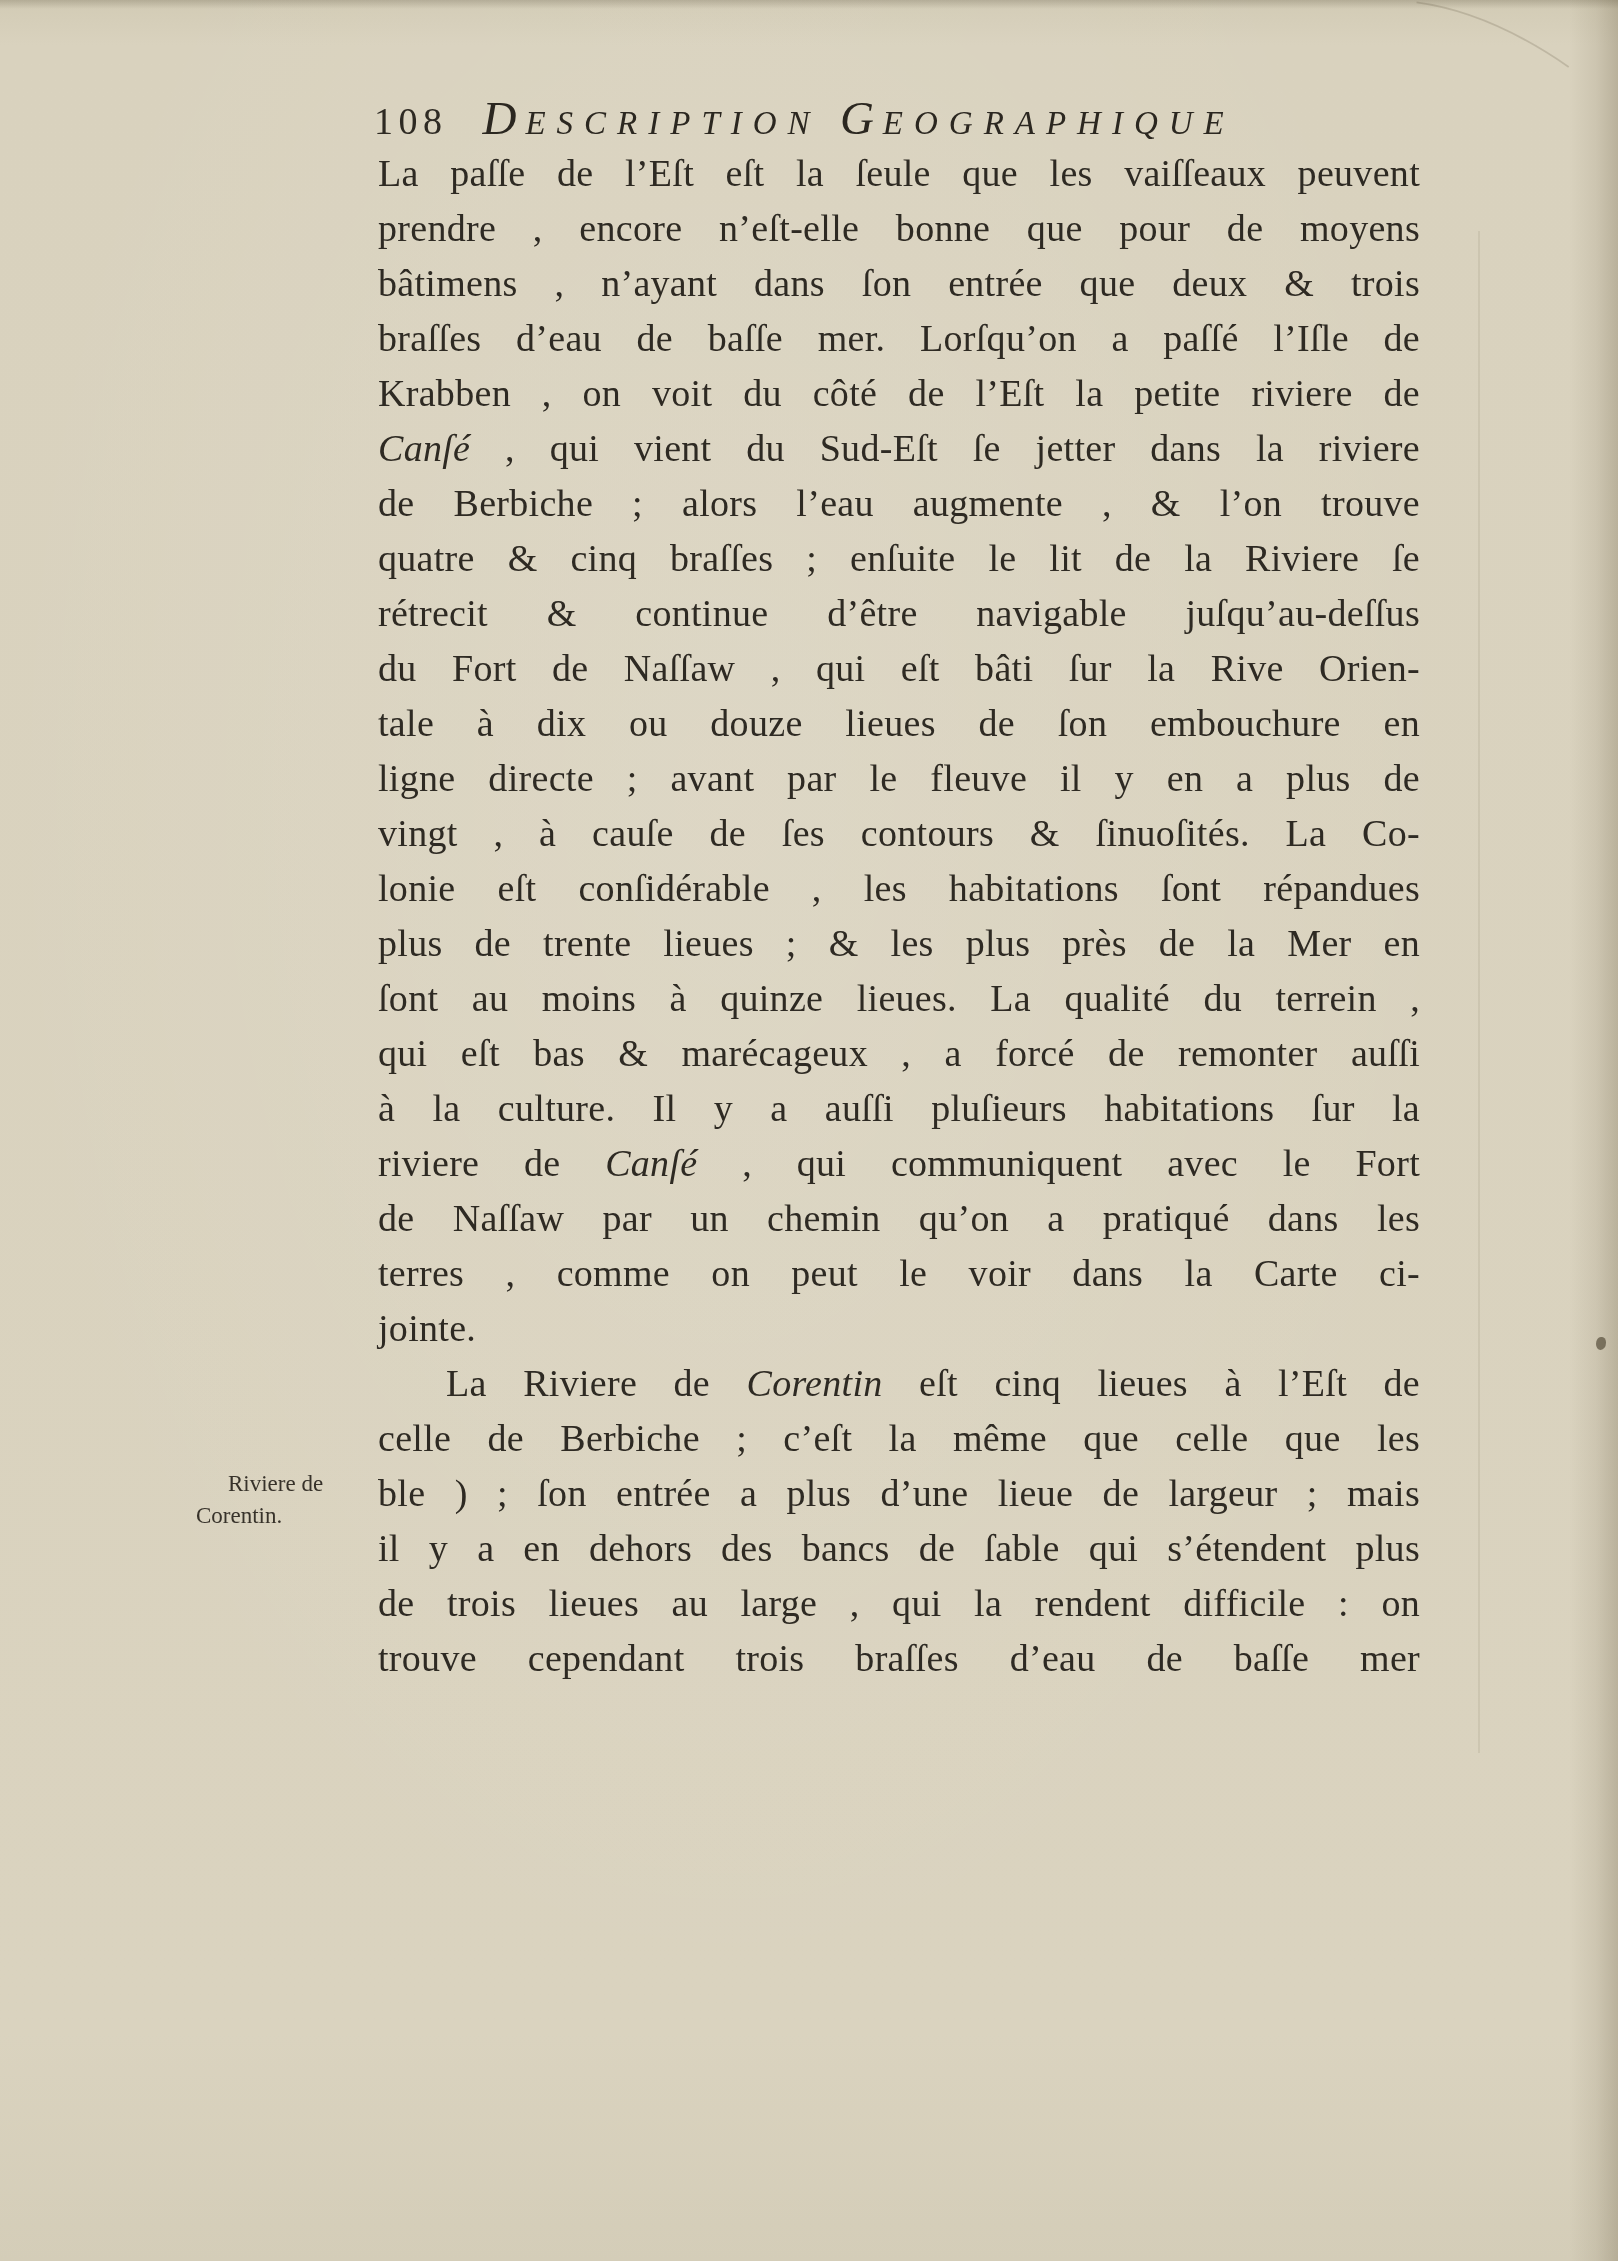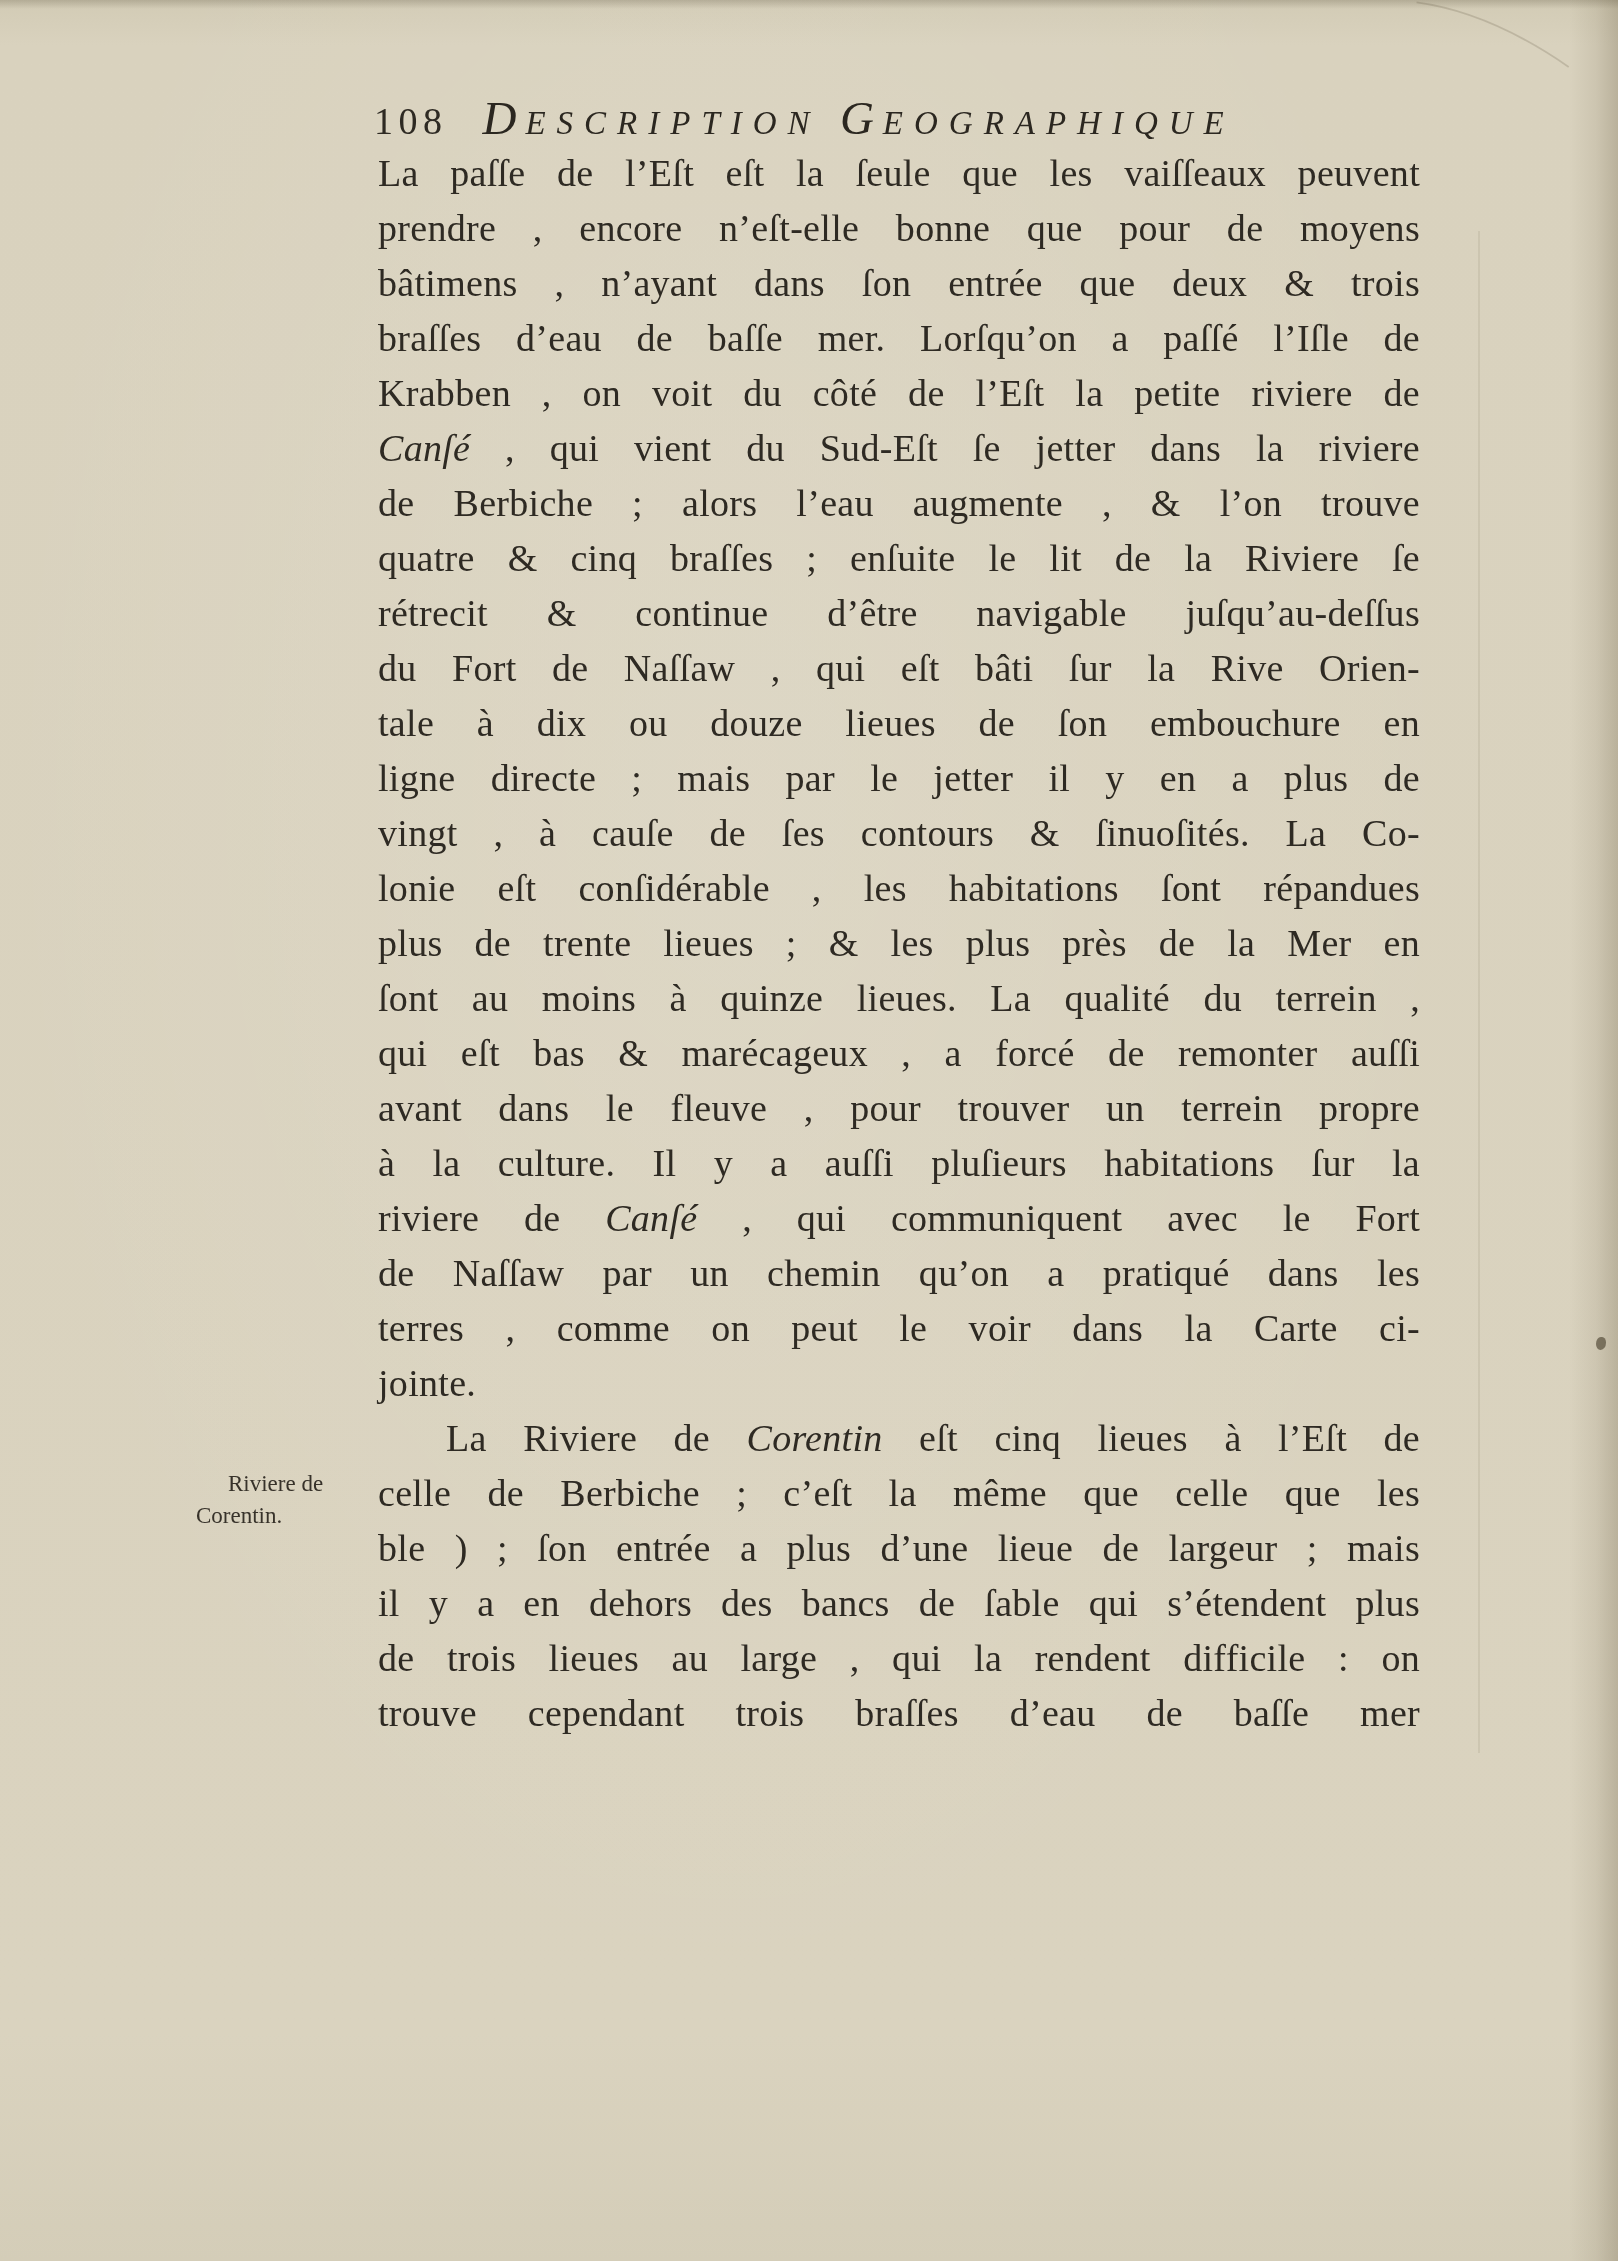--- a/index.html
+++ b/index.html
@@ -93,27 +93,26 @@
         <div class="line"><span>prendre , encore n’eſt-elle bonne que pour de moyens</span></div>
         <div class="line"><span>bâtimens , n’ayant dans ſon entrée que deux &amp; trois</span></div>
         <div class="line"><span>braſſes d’eau de baſſe mer. Lorſqu’on a paſſé l’Iſle de</span></div>
         <div class="line"><span>Krabben , on voit du côté de l’Eſt la petite riviere de</span></div>
         <div class="line"><span class="italic">Canſé</span><span> , qui vient du Sud-Eſt ſe jetter dans la riviere</span></div>
         <div class="line"><span>de Berbiche ; alors l’eau augmente , &amp; l’on trouve</span></div>
         <div class="line"><span>quatre &amp; cinq braſſes ; enſuite le lit de la Riviere ſe</span></div>
         <div class="line"><span>rétrecit &amp; continue d’être navigable juſqu’au-deſſus</span></div>
         <div class="line"><span>du Fort de Naſſaw , qui eſt bâti ſur la Rive Orien-</span></div>
         <div class="line"><span>tale à dix ou douze lieues de ſon embouchure en</span></div>
-        <div class="line"><span>ligne directe ; mais par le jetter il y en a plus de</span></div>
+        <div class="line"><span>ligne directe ; avant par le fleuve il y en a plus de</span></div>
         <div class="line"><span>vingt , à cauſe de ſes contours &amp; ſinuoſités. La Co-</span></div>
         <div class="line"><span>lonie eſt conſidérable , les habitations ſont répandues</span></div>
         <div class="line"><span>plus de trente lieues ; &amp; les plus près de la Mer en</span></div>
         <div class="line"><span>ſont au moins à quinze lieues. La qualité du terrein ,</span></div>
         <div class="line"><span>qui eſt bas &amp; marécageux , a forcé de remonter auſſi</span></div>
-        <div class="line"><span>avant dans le fleuve , pour trouver un terrein propre</span></div>
         <div class="line"><span>à la culture. Il y a auſſi pluſieurs habitations ſur la</span></div>
         <div class="line"><span>riviere de </span><span class="italic">Canſé</span><span> , qui communiquent avec le Fort</span></div>
         <div class="line"><span>de Naſſaw par un chemin qu’on a pratiqué dans les</span></div>
         <div class="line"><span>terres , comme on peut le voir dans la Carte ci-</span></div>
         <div class="line line-left"><span>jointe.</span></div>
       </div>
     <div class="paragraph">
         <div class="line line-indent"><span>La Riviere de </span><span class="italic">Corentin</span><span> eſt cinq lieues à l’Eſt de</span></div>
         <div class="line"><span>celle de Berbiche ; c’eſt la même que celle que les</span></div>
         <div class="line"><span>ble ) ; ſon entrée a plus d’une lieue de largeur ; mais</span></div>

